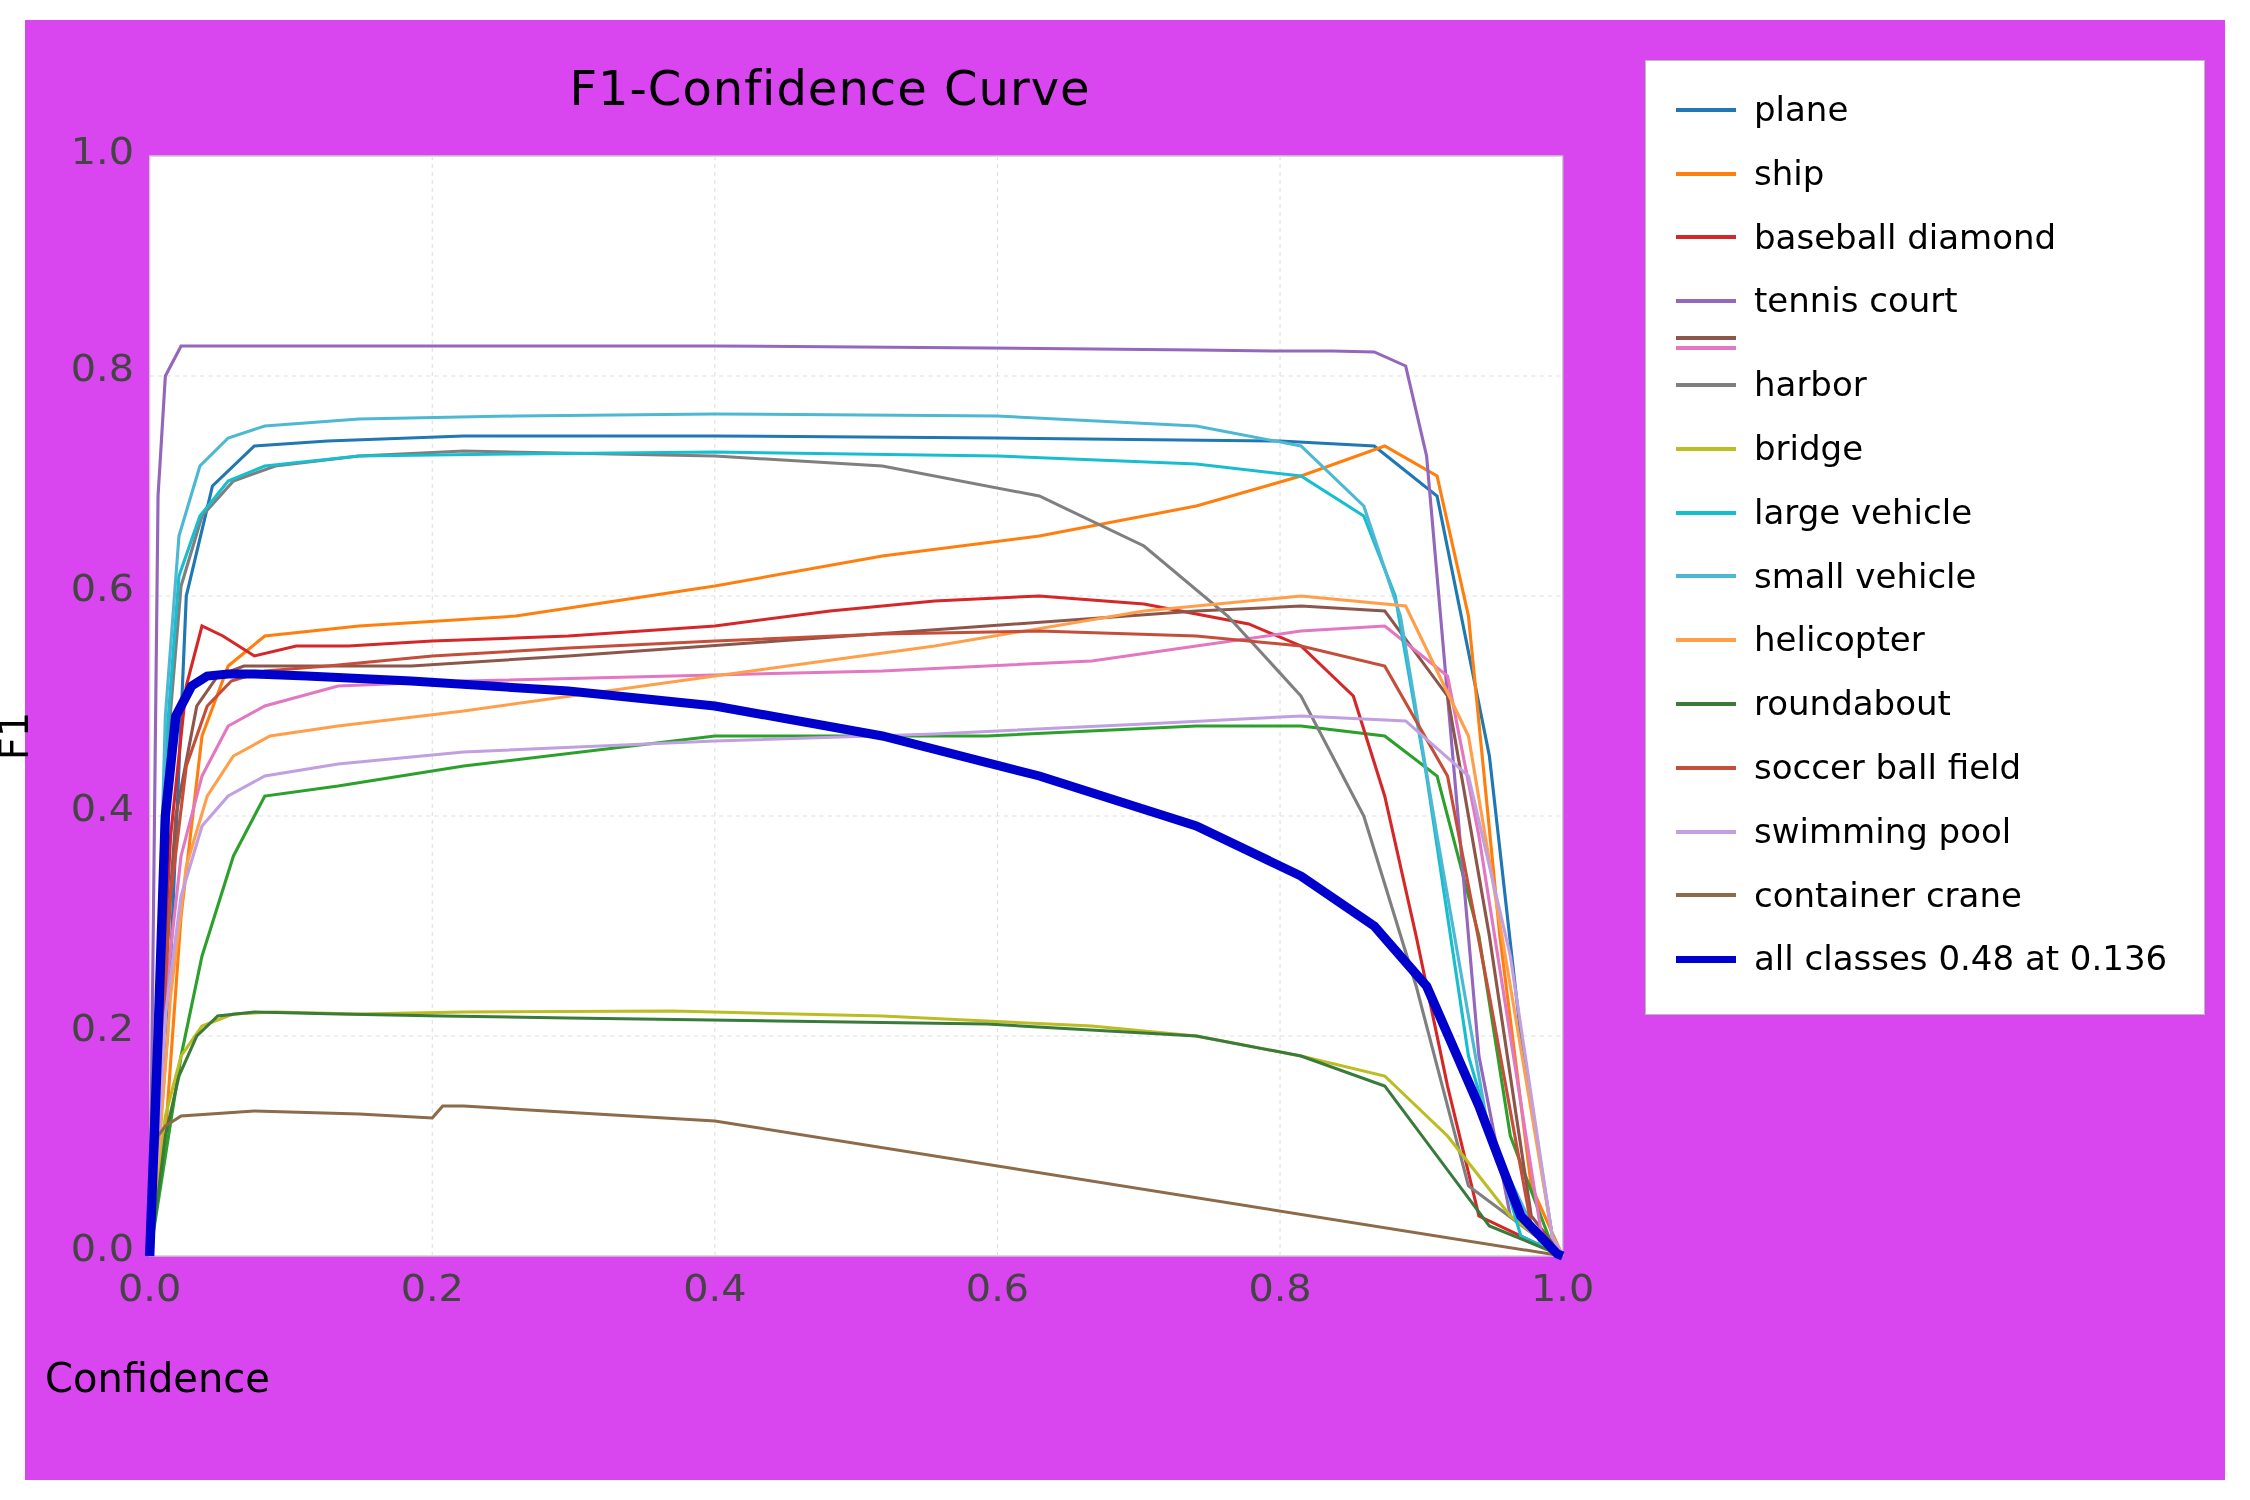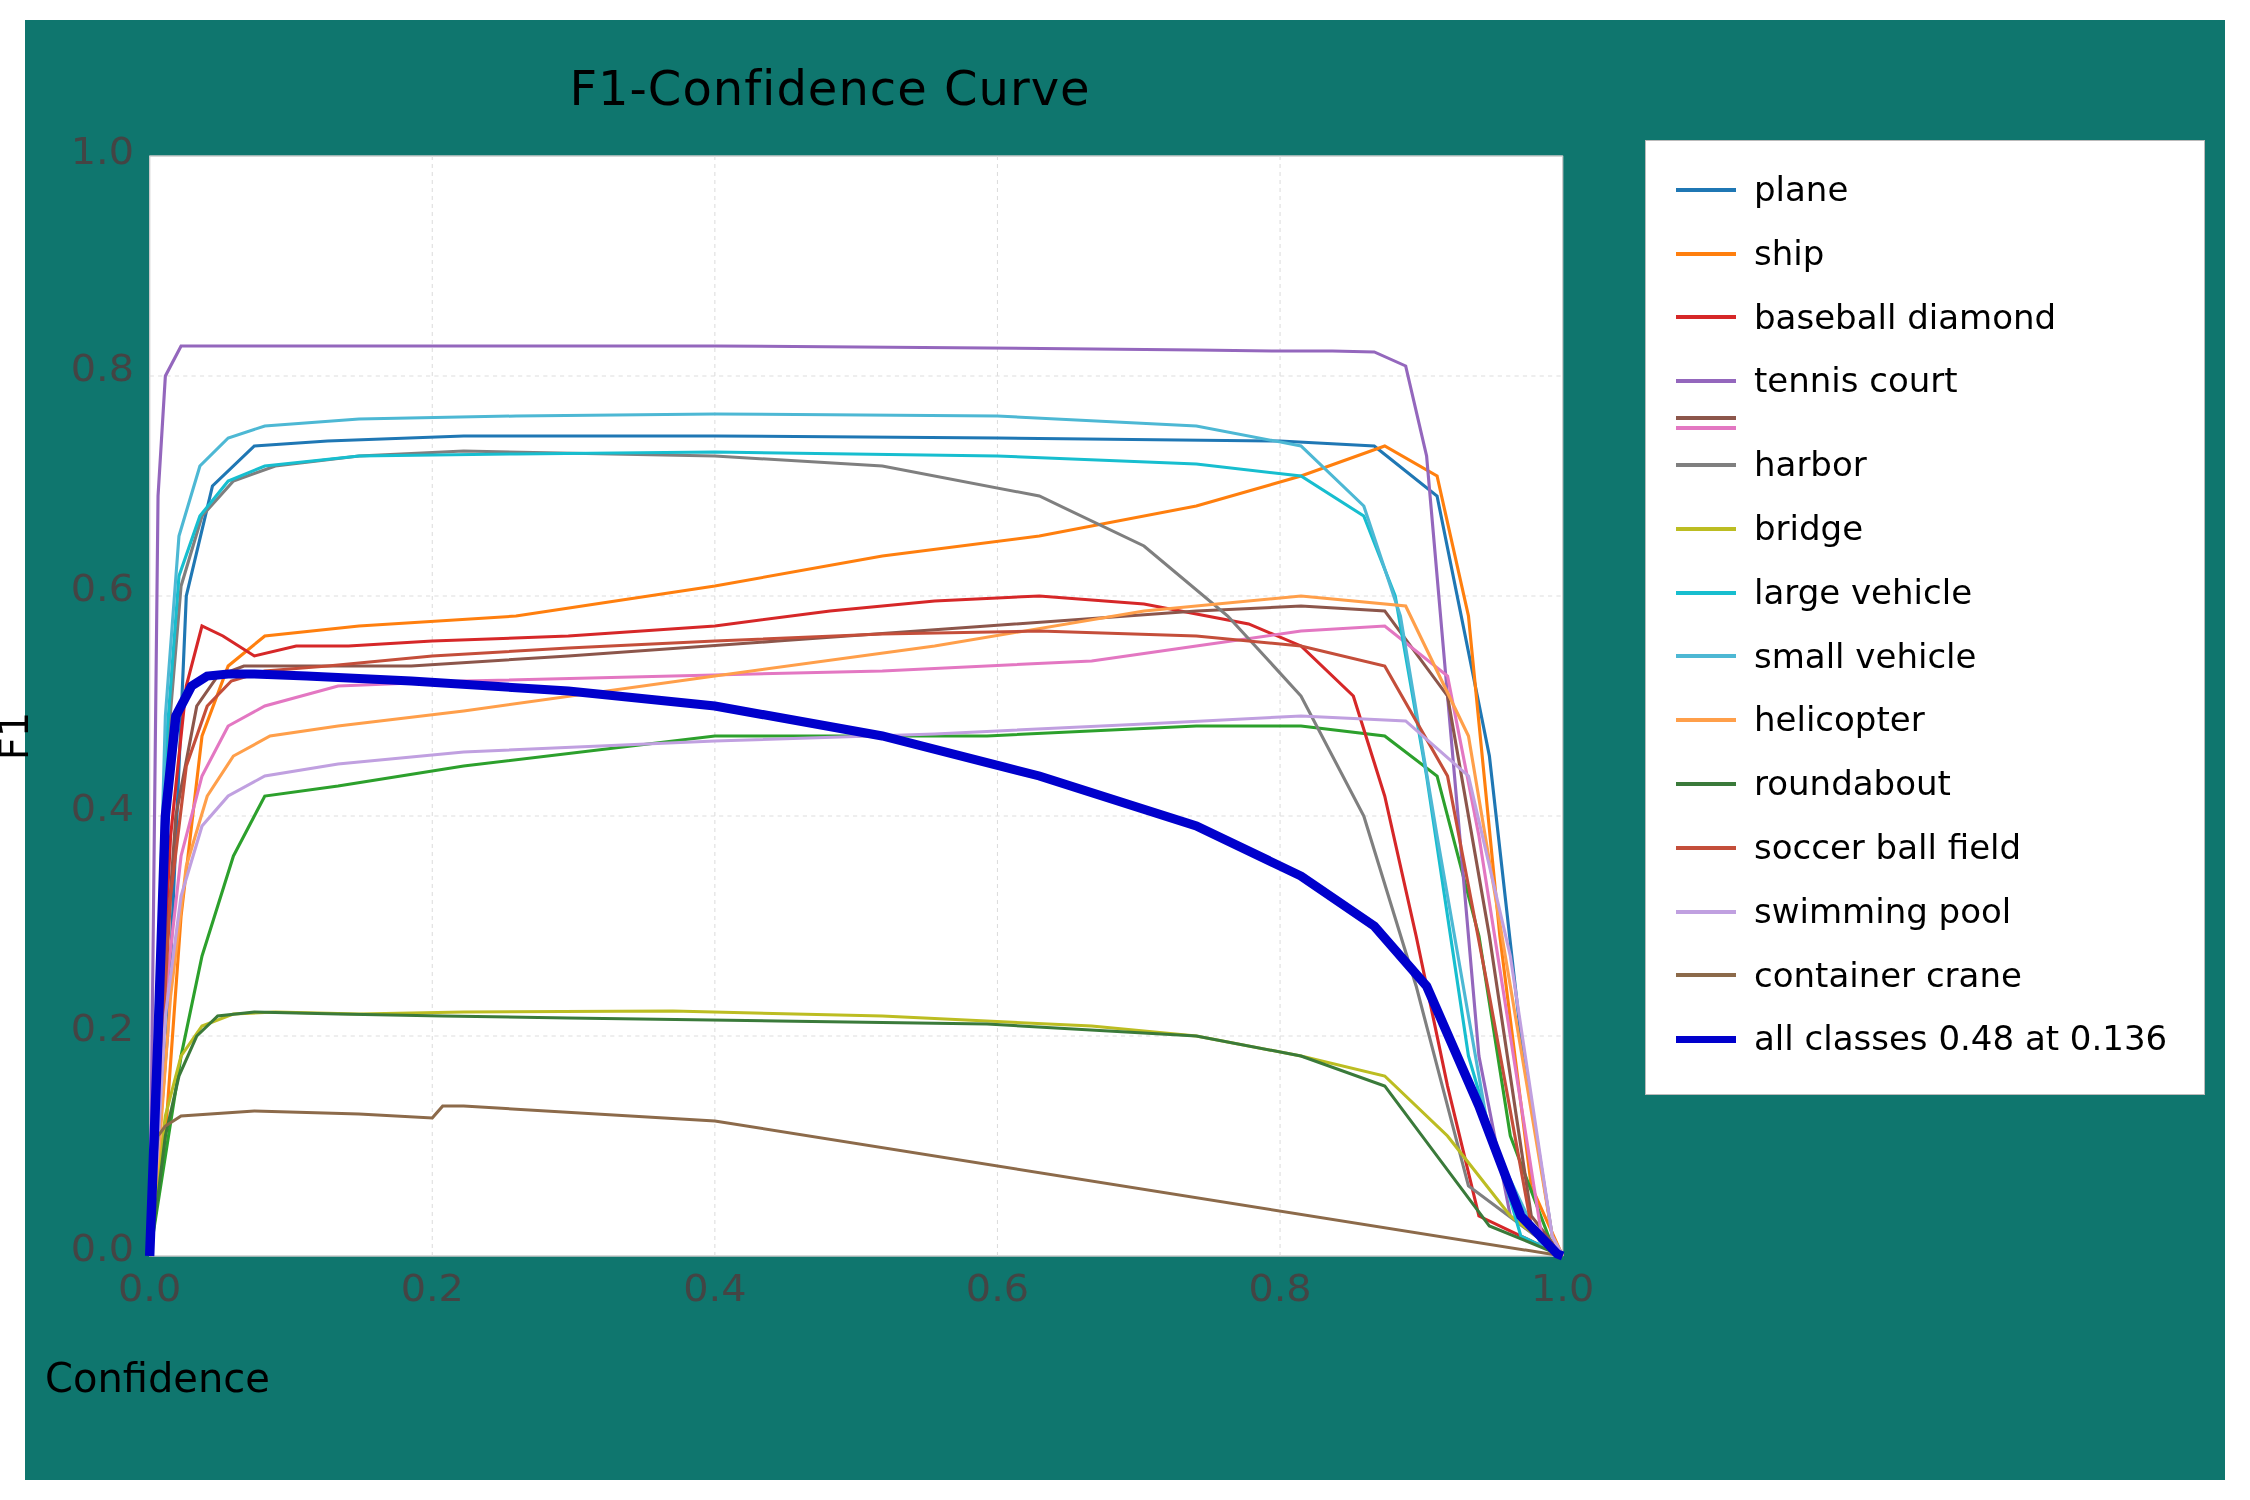--- a/index.html
+++ b/index.html
@@ -8,21 +8,21 @@
       font-family: 'DejaVu Sans', Arial, sans-serif;
       width: 2250px;
       height: 1500px;
       display: flex;
       align-items: center;
       justify-content: center;
     }
     .chart-container {
       width: 2200px;
       height: 1460px;
-      background: #0f766e;
+      background: #d946ef;
       position: relative;
       display: flex;
       flex-direction: row;
       align-items: flex-start;
       padding: 40px 20px 20px 20px;
     }
     .chart-area {
       flex: 1;
       position: relative;
     }
@@ -57,21 +57,20 @@
       width: 100%;
       height: 100%;
     }
     .legend {
       width: 560px;
       min-width: 520px;
       background: white;
       border: 1.5px solid #bbb;
       padding: 20px 30px;
       margin-left: 30px;
-      margin-top: 80px;
       font-size: 34px;
       line-height: 1.7;
     }
     .legend-item {
       display: flex;
       align-items: center;
       margin-bottom: 6px;
     }
     .legend-line {
       width: 60px;

